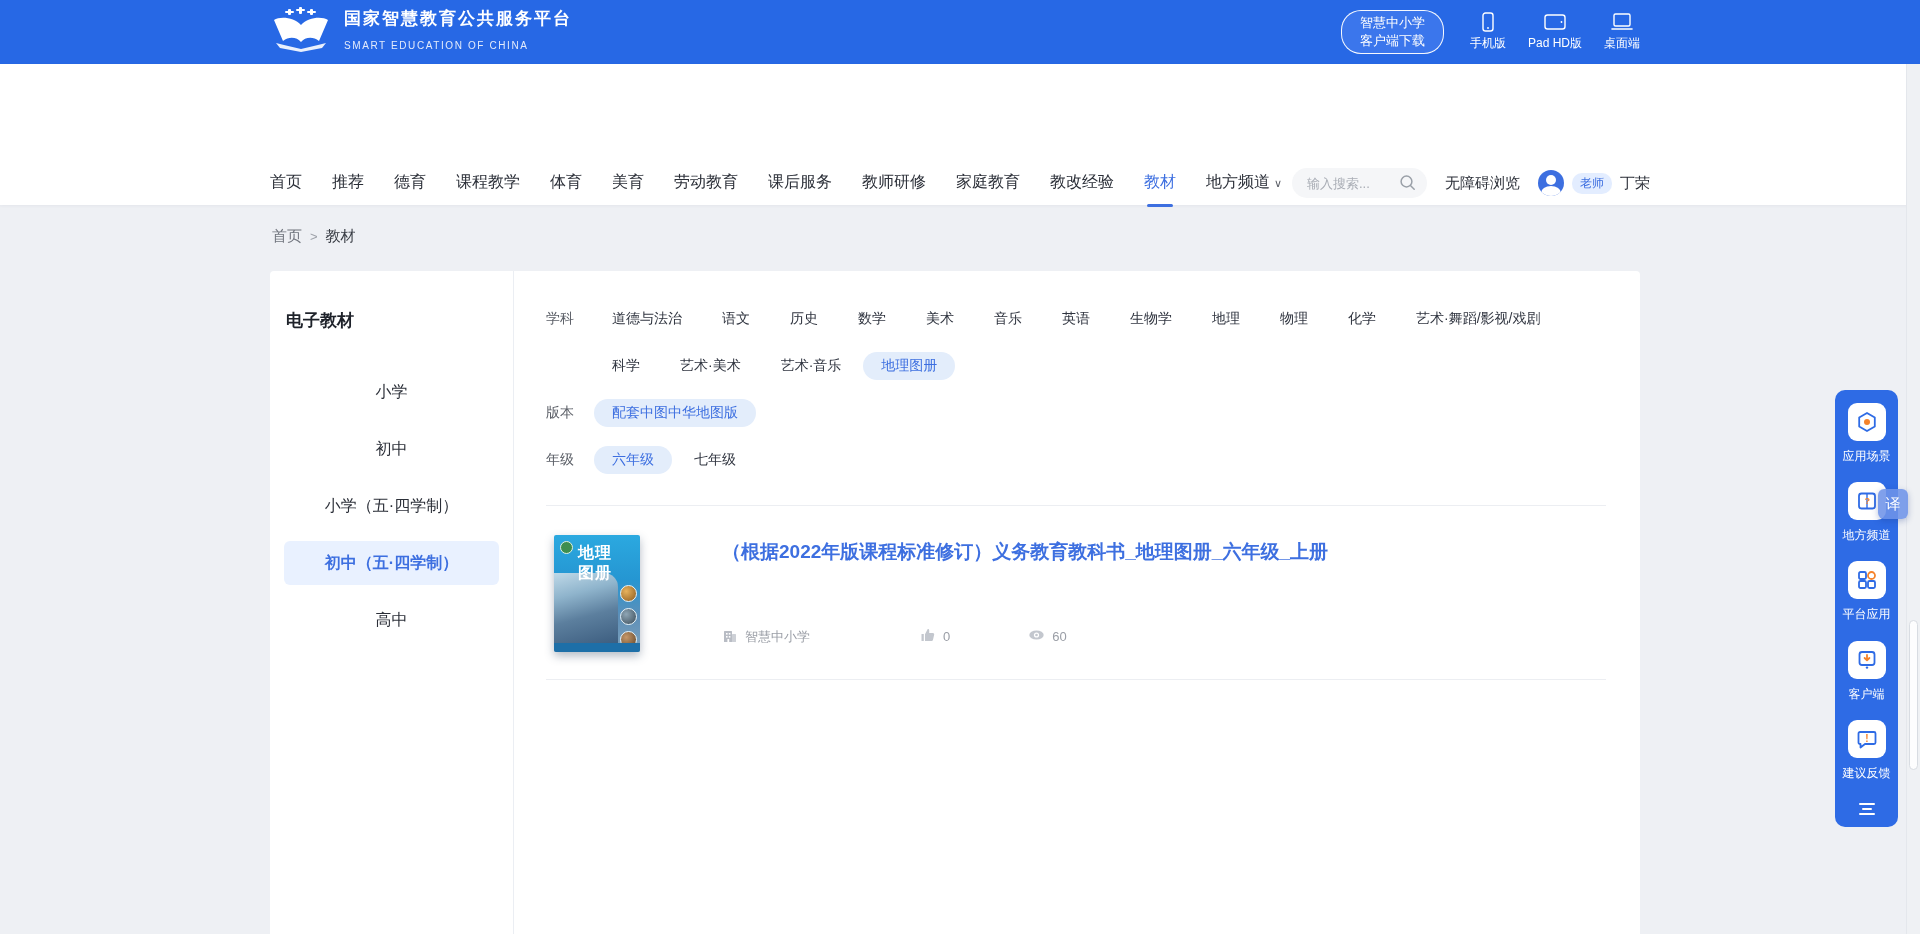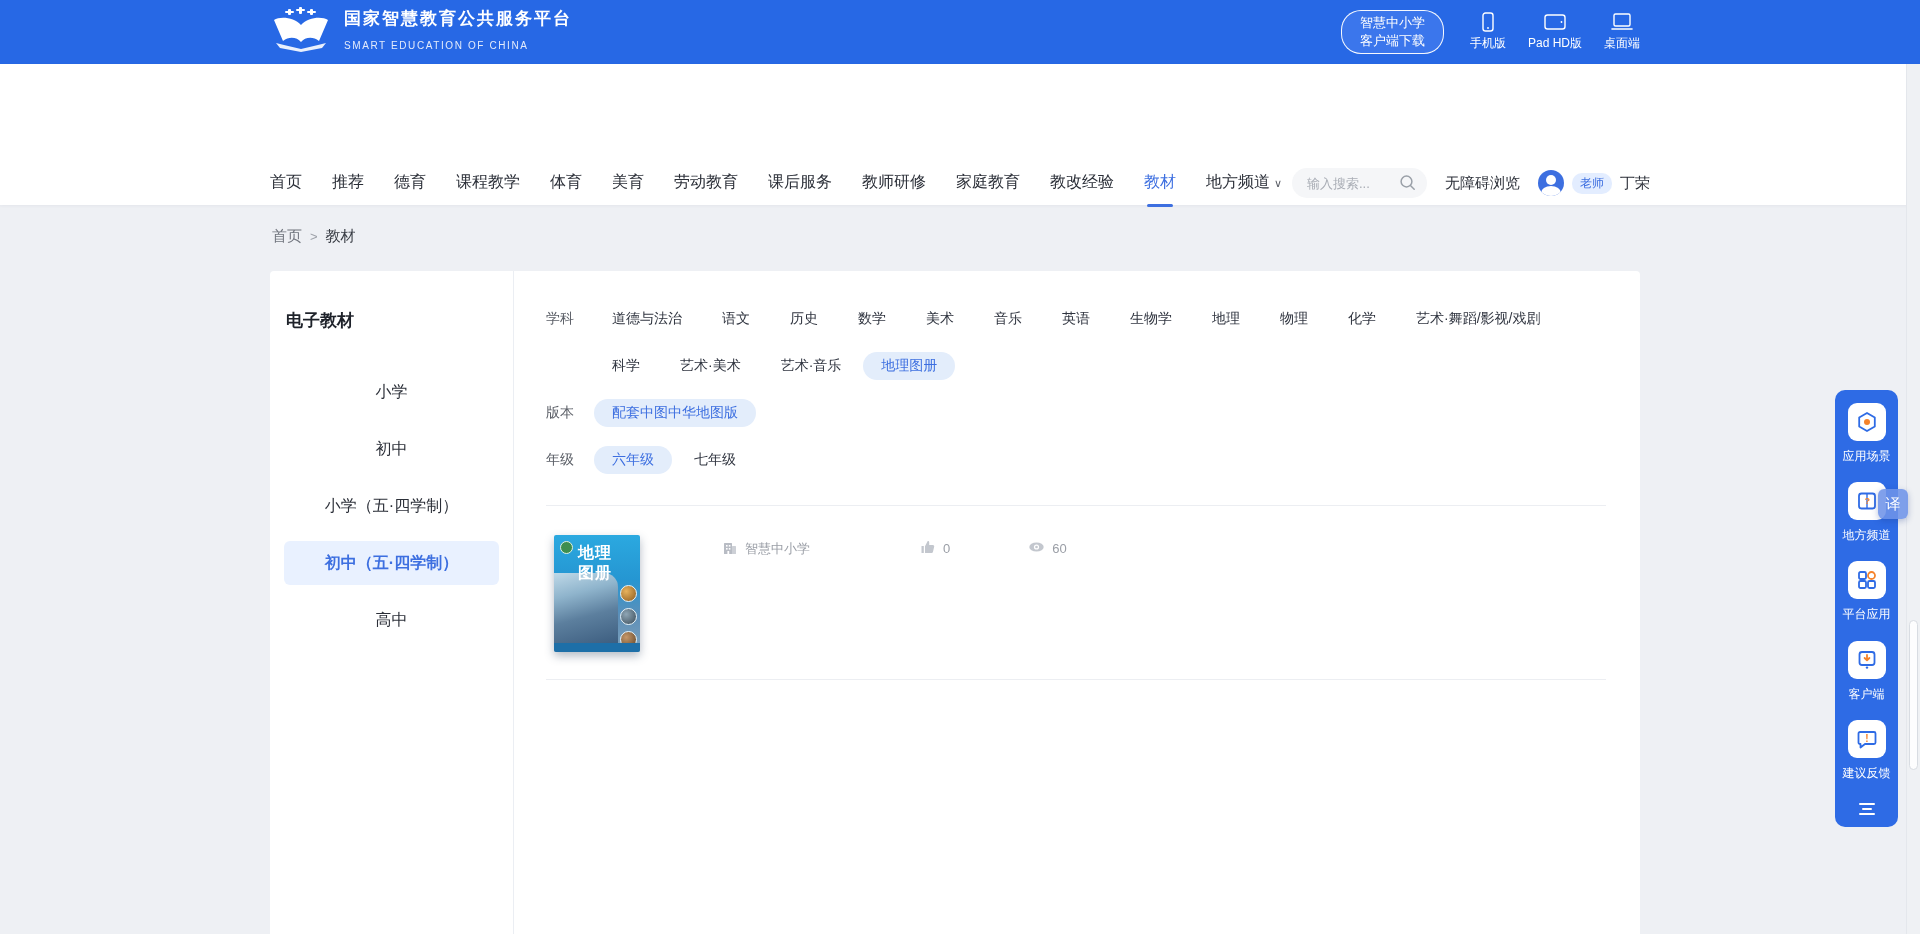--- a/index.html
+++ b/index.html
@@ -256,20 +256,21 @@
       <div class="cover">
         <span class="badge"></span>
         <span class="mountain"></span>
         <span class="ctitle">地理图册</span>
         <span class="ph ph1"></span>
         <span class="ph ph2"></span>
         <span class="ph ph3"></span>
         <span class="strip"></span>
       </div>
       <div class="book-info">
+        <div class="book-title">（根据2022年版课程标准修订）义务教育教科书_地理图册_六年级_上册</div>
         <div class="book-meta">
           <span class="meta-block">
             <span>
               <svg width="16" height="16" viewBox="0 0 16 16">
                   <rect x="2" y="4" width="8" height="11" rx="0.5" fill="#B8BCC4"></rect>
                   <rect x="10" y="7" width="4" height="8" rx="0.5" fill="#CDD0D6"></rect>
                   <g fill="#fff">
                     <rect x="4" y="6" width="1.6" height="1.6"></rect>
                     <rect x="6.8" y="6" width="1.6" height="1.6"></rect>
                     <rect x="4" y="9" width="1.6" height="1.6"></rect>

